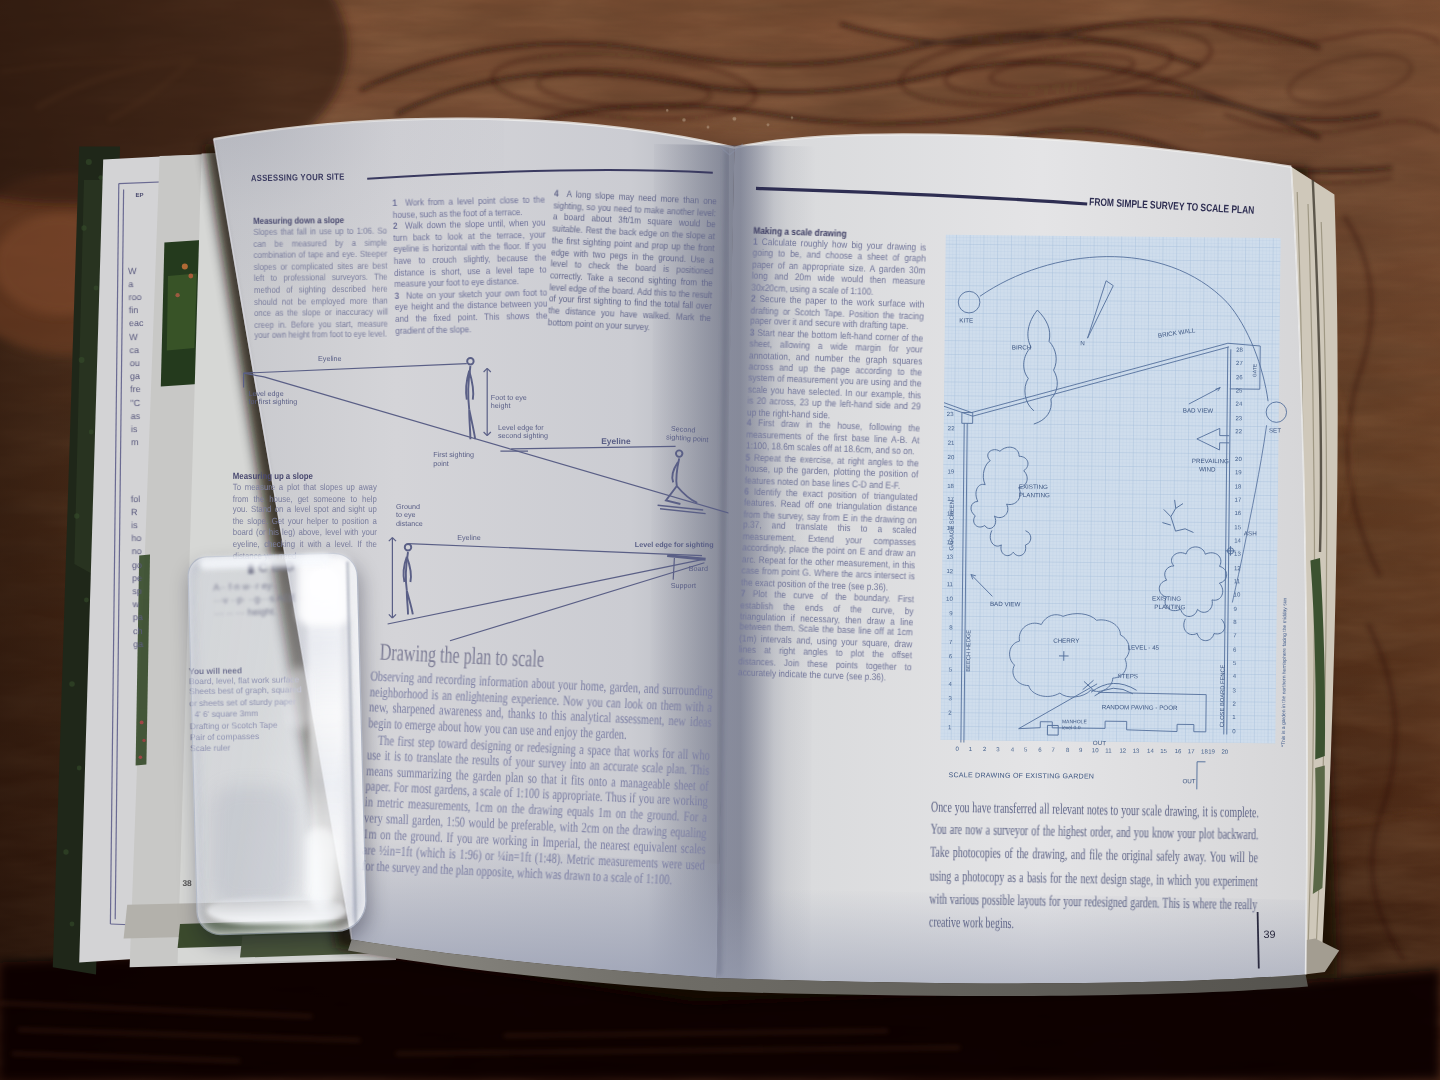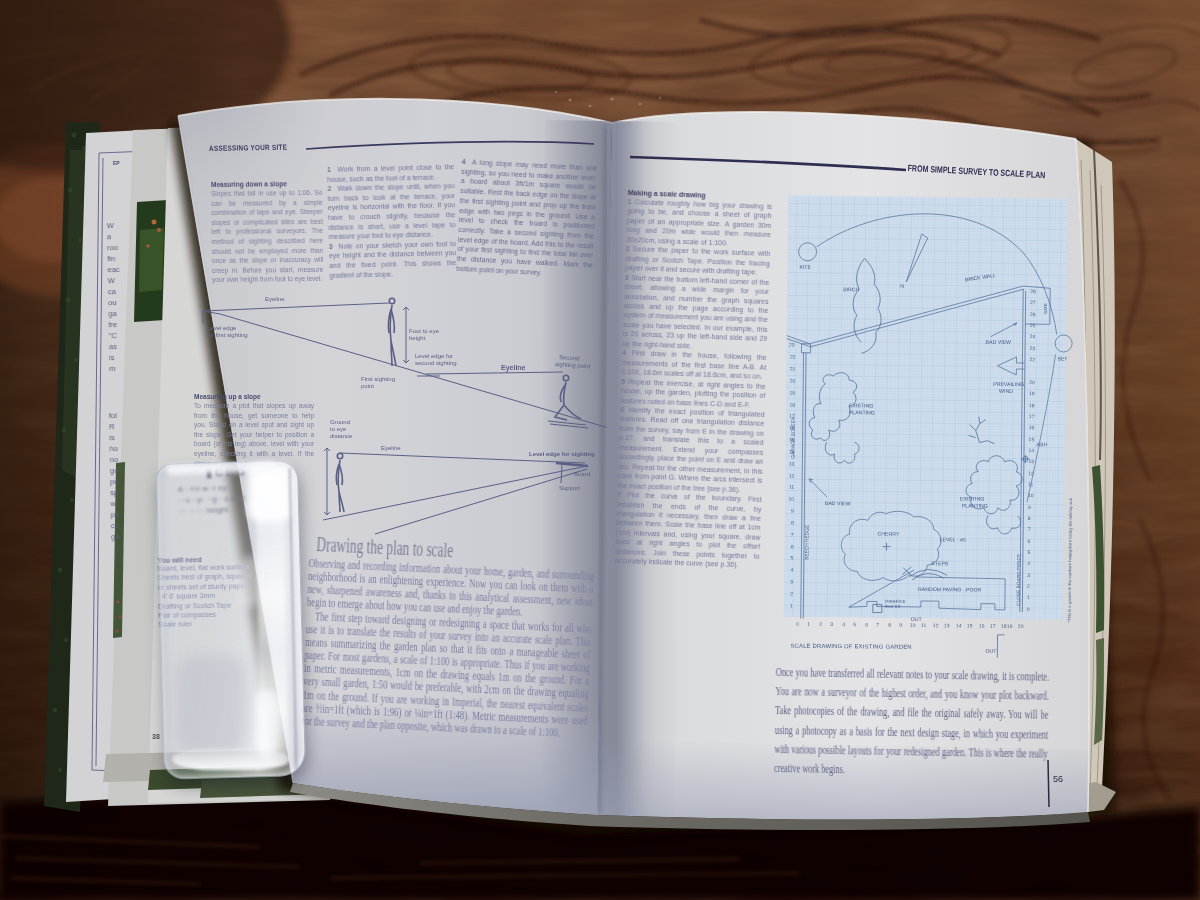--- a/index.html
+++ b/index.html
@@ -560,21 +560,21 @@
 </svg>
 
 <div class="abs" style="left:776px;top:663px;width:414px;transform:rotate(1deg) scaleX(0.66);transform-origin:0 0">
   <div style="font-family:'Liberation Serif',serif;font-size:12.5px;line-height:19.2px;color:#5d6386;text-align:justify;filter:blur(0.35px)">Once you have transferred all relevant notes to your scale drawing, it is complete. You are now a surveyor of the highest order, and you know your plot backward. Take photocopies of the drawing, and file the original safely away. You will be using a photocopy as a basis for the next design stage, in which you experiment with various possible layouts for your redesigned garden. This is where the really creative work begins.</div>
 </div>
 
 <svg class="abs" style="left:1040px;top:755px" width="40" height="60">
       <line x1="8" y1="5" x2="9" y2="52" stroke="#2b2b40" stroke-width="1.5"></line>
     </svg>
 
-<div class="abs" style="left:1053px;top:774px;font-size:9px;color:#2b2b40;">56</div>
+<div class="abs" style="left:1053px;top:774px;font-size:9px;color:#2b2b40;">39</div>
 
 <div class="abs" style="left:206px;top:466px;font-size:11px;font-weight:bold;color:#46465e;filter:blur(1.2px);transform:rotate(-2deg)">▮ C BIG</div>
 <div class="abs" style="left:178px;top:482px;width:110px;font-size:8px;line-height:11px;color:#50506a;filter:blur(1.2px);transform:rotate(-2deg)">A·· f·n w··r ey·.<br>···v ··p· ··g···s ACE ······<br>··· ·· ··· height.</div>
 
 <div class="abs" style="left:160px;top:462px;width:140px;height:314px;transform:rotate(-1.5deg);border-radius:16px 20px 26px 20px;border:1px solid rgba(150,158,178,0.55);background:linear-gradient(100deg, rgba(205,210,224,0.34) 0%, rgba(214,219,232,0.3) 42%, rgba(230,234,244,0.44) 62%, rgba(246,248,253,0.6) 76%, rgba(226,231,242,0.4) 100%);box-shadow:2px 8px 16px rgba(15,15,35,0.35), inset 0 0 7px rgba(255,255,255,0.45), inset -3px 0 7px rgba(255,255,255,0.55), inset 3px 3px 8px rgba(140,150,175,0.35);"></div>
 
 <div class="abs" style="left:258px;top:472px;width:28px;height:292px;transform:rotate(-1deg);border-radius:14px;background:linear-gradient(to bottom, rgba(255,255,255,0.9) 0%, rgba(248,250,255,0.55) 22%, rgba(255,255,255,0.75) 42%, rgba(246,249,254,0.45) 62%, rgba(255,255,255,0.7) 82%, rgba(250,252,255,0.4) 100%);filter:blur(2.2px);"></div>
 
 <div class="abs" style="left:248px;top:463px;width:44px;height:58px;border-radius:10px;background:rgba(254,254,255,0.92);filter:blur(3px);"></div>
 

